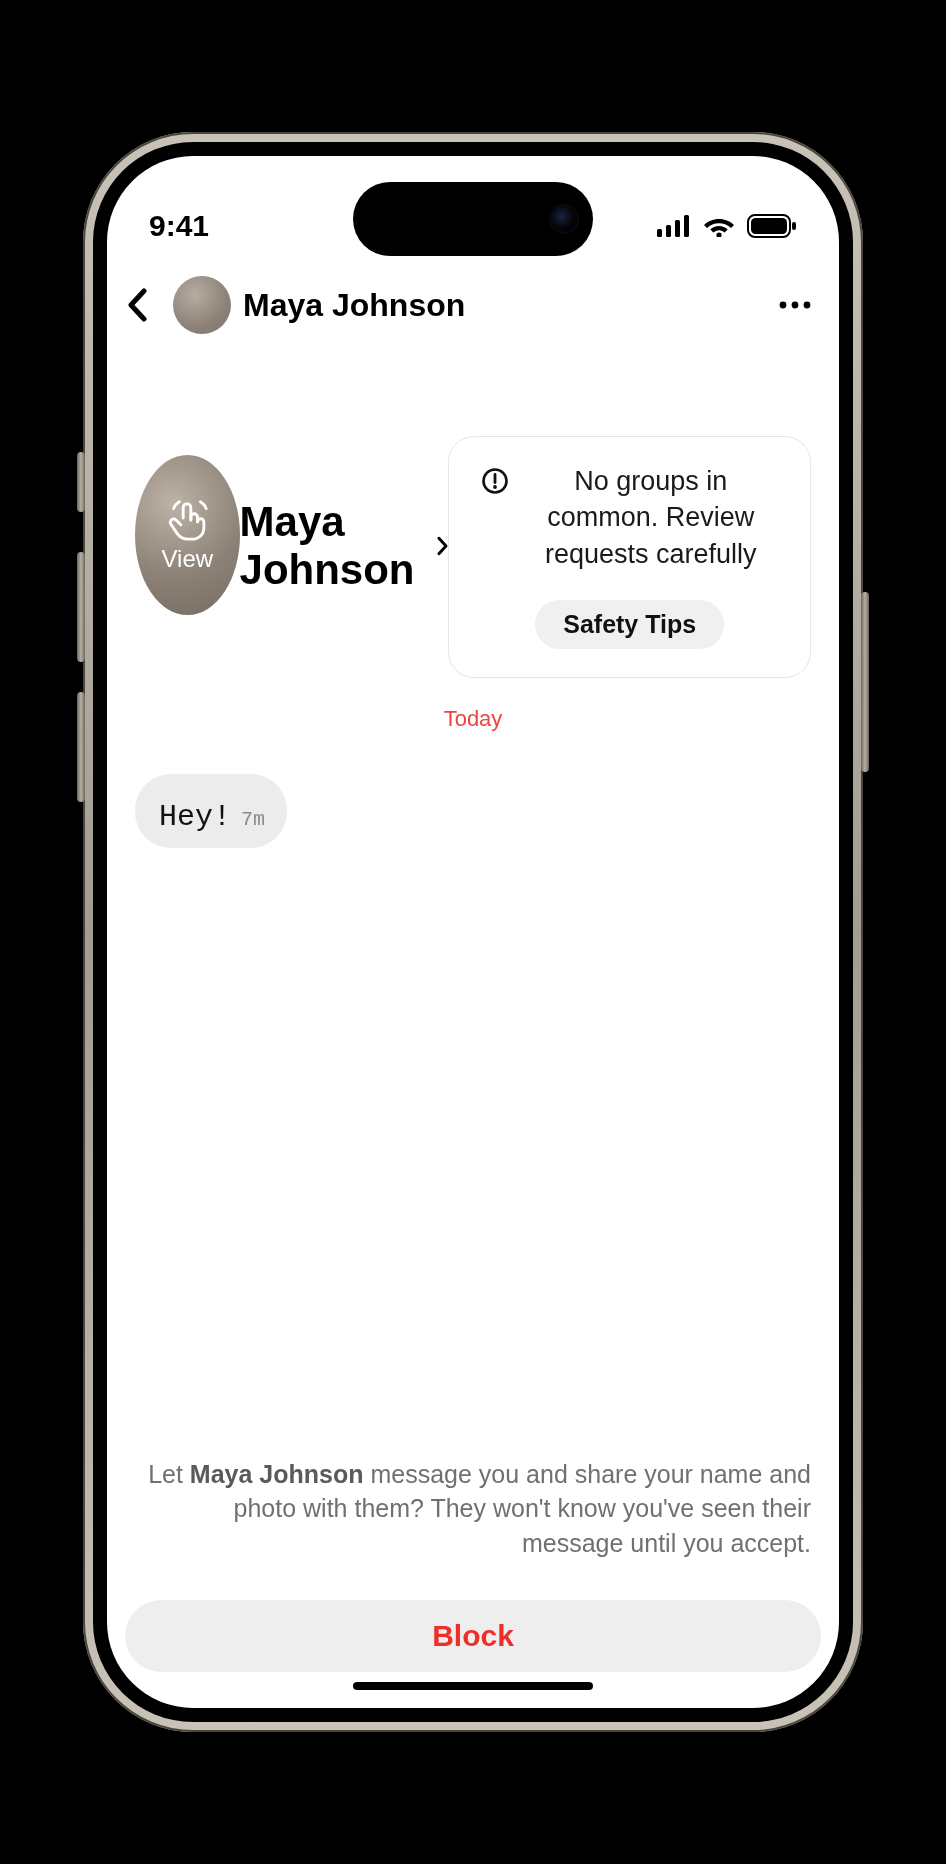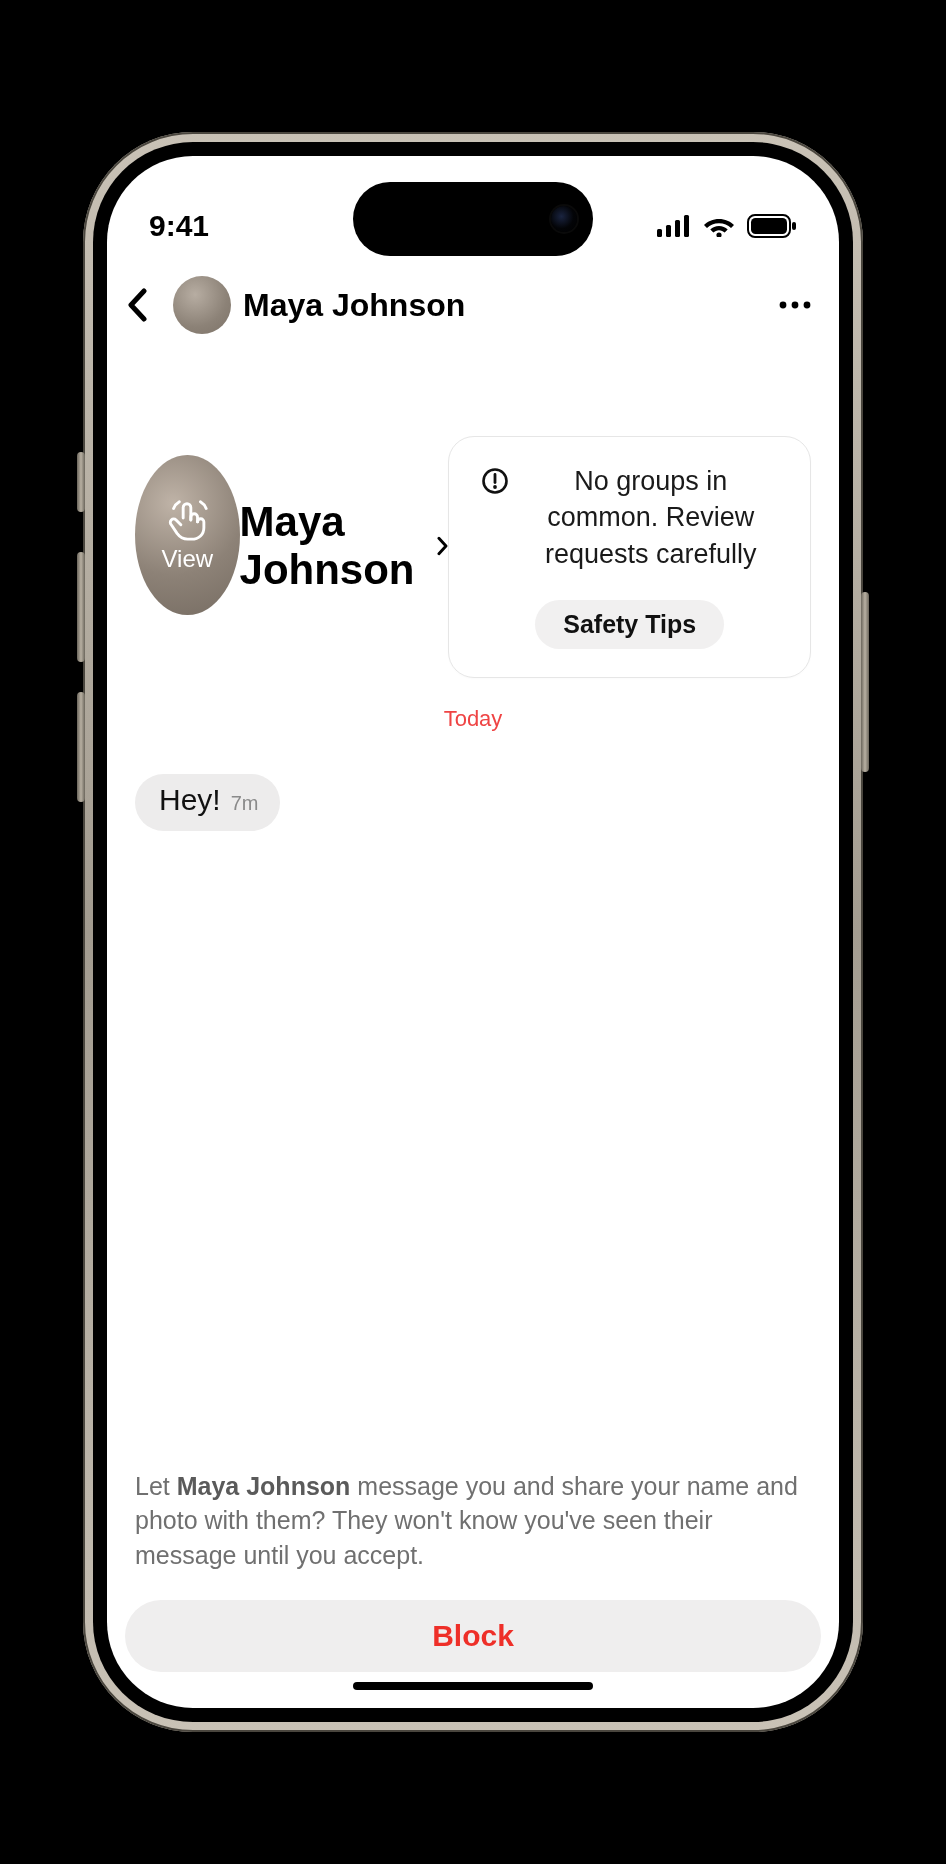--- a/index.html
+++ b/index.html
@@ -201,41 +201,42 @@
     font-weight: 500;
   }
 
   .msg-row {
     display: flex;
     margin-top: 42px;
   }
   .bubble {
     background: #edecec;
     border-radius: 36px;
-    padding: 9px 22px 14px 24px;
+    padding: 26px 22px 14px 24px;
     display: flex;
     align-items: baseline;
     gap: 10px;
+    font-family: Liberation Mono, monospace;
   }
   .bubble .text { font-size: 30px; color: #111; }
   .bubble .ts { font-size: 20px; color: #8a8a8a; }
 
   .flex-grow { flex: 1; }
 
   
   .request-footer {
     padding: 0 18px 36px;
   }
   .request-text {
-    text-align: left;
+    text-align: right;
     font-size: 25px;
     line-height: 1.38;
     color: #707070;
     padding: 0 10px;
-    margin-bottom: 28px;
+    margin-bottom: 40px;
   }
   .request-text .strong {
     font-weight: 700;
     color: #5a5a5a;
   }
   .action-row {
     display: flex;
     gap: 14px;
   }
   .action-btn {

